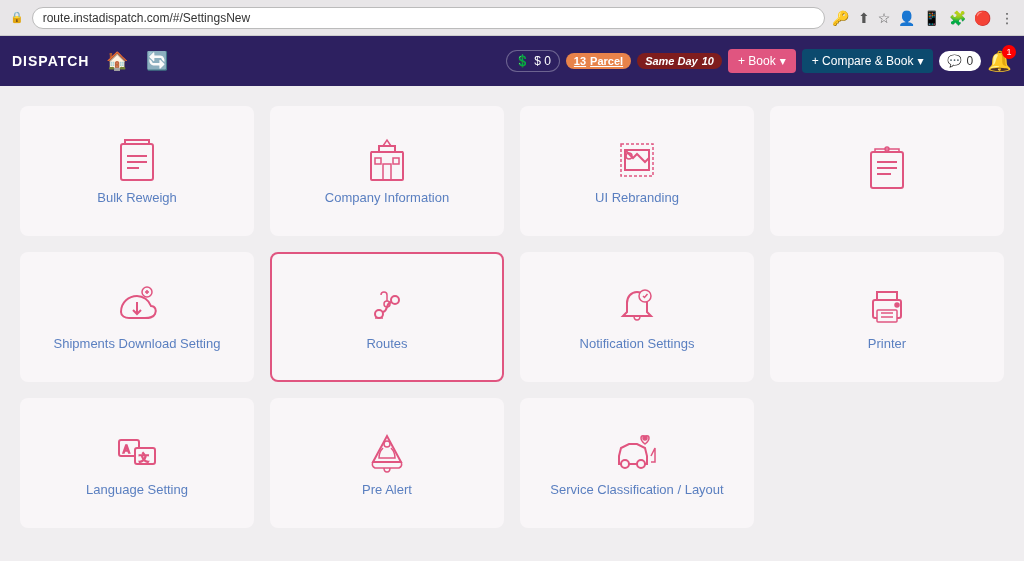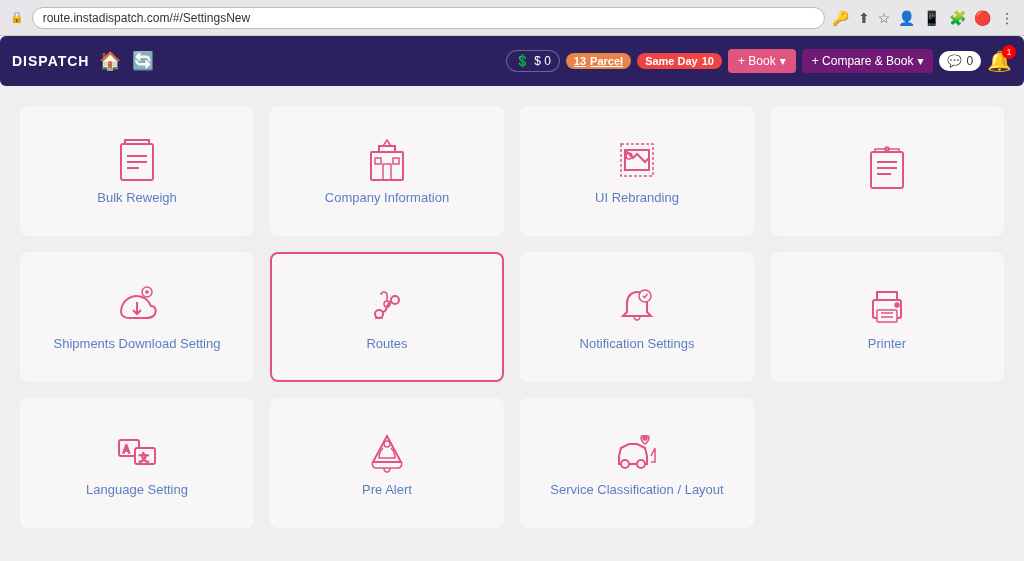--- a/index.html
+++ b/index.html
@@ -31,22 +31,21 @@
     .browser-icons { display: flex; gap: 8px; color: #555; font-size: 14px; }
     .browser-icons span { cursor: pointer; }
 
     
     .app-header {
       background: #2d2060;
       height: 50px;
       display: flex;
       align-items: center;
       padding: 0 12px;
-      gap: 10px;
-      border-radius: 6px;
+      gap: 17px;
     }
     .brand { color: white; font-weight: bold; font-size: 14px; letter-spacing: 1px; }
     .header-icon { color: white; font-size: 18px; cursor: pointer; }
     .header-spacer { flex: 1; }
     .header-right { display: flex; align-items: center; gap: 6px; }
 
     .credit-badge {
       background: #2d2060;
       border: 1px solid rgba(255,255,255,0.3);
       border-radius: 20px;
@@ -61,36 +60,36 @@
       border-radius: 12px;
       padding: 2px 8px;
       font-size: 11px;
       font-weight: bold;
       color: white;
       display: flex;
       align-items: center;
       gap: 4px;
     }
     .tag-badge.orange { background: #e8834a; text-decoration: underline; }
-    .tag-badge.pink { background: #ef4444; }
+    .tag-badge.pink { background: #7f1d1d; font-style: italic; }
 
     .btn-book {
       background: #e05580;
       color: white;
       border: none;
       border-radius: 4px;
       padding: 5px 10px;
       font-size: 12px;
       cursor: pointer;
       display: flex;
       align-items: center;
       gap: 4px;
     }
     .btn-compare {
-      background: #701a75;
+      background: #0c4a6e;
       color: white;
       border: none;
       border-radius: 4px;
       padding: 5px 10px;
       font-size: 12px;
       cursor: pointer;
       display: flex;
       align-items: center;
       gap: 4px;
     }

